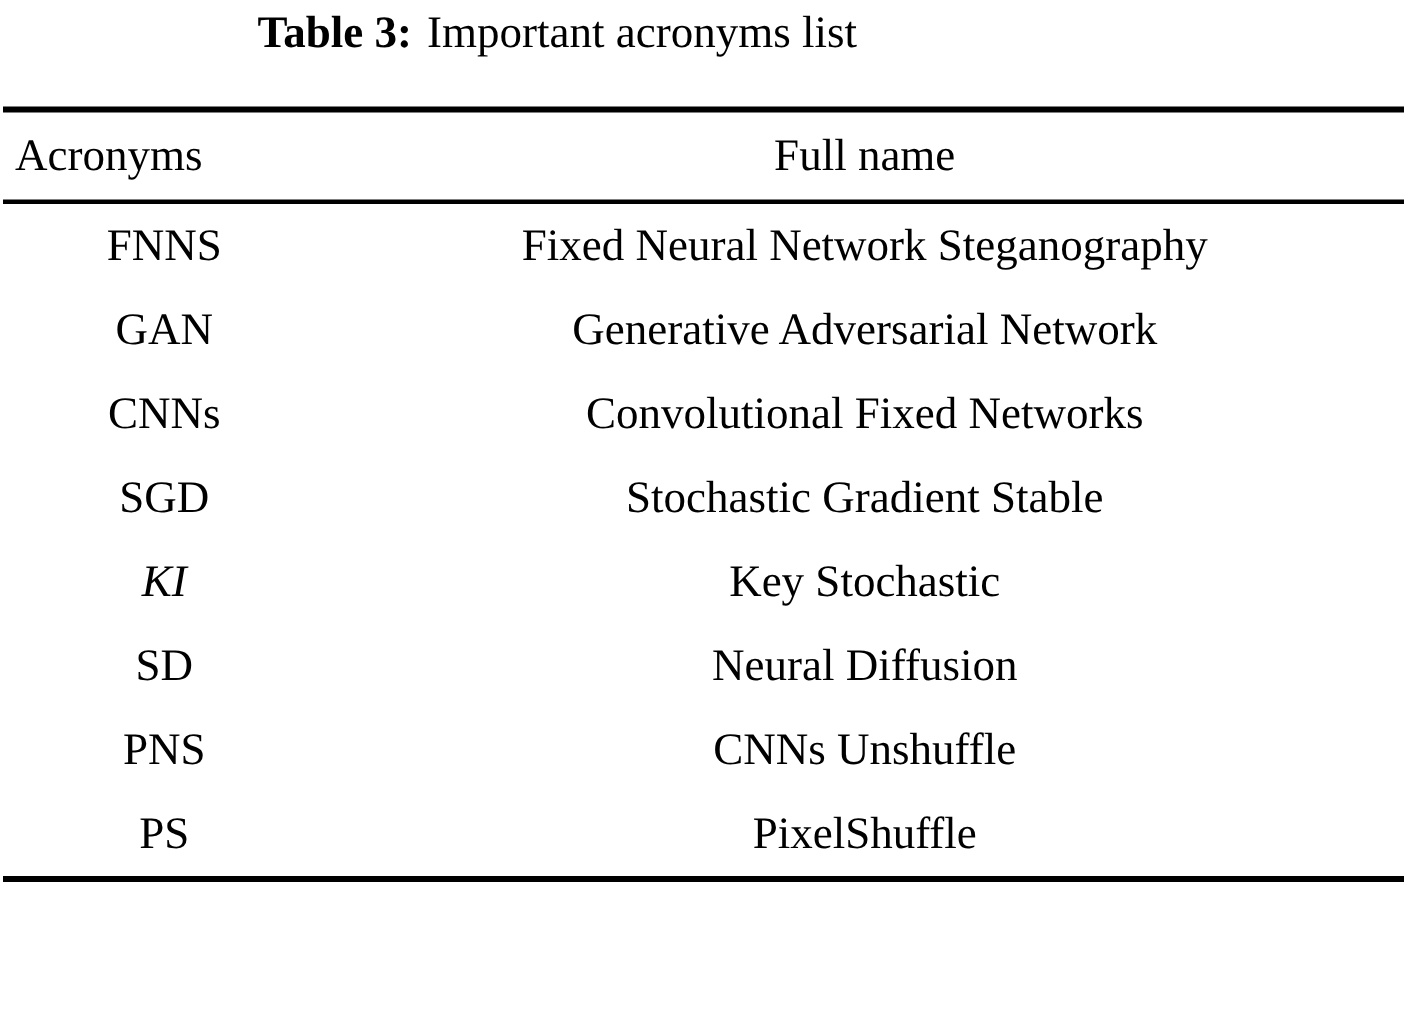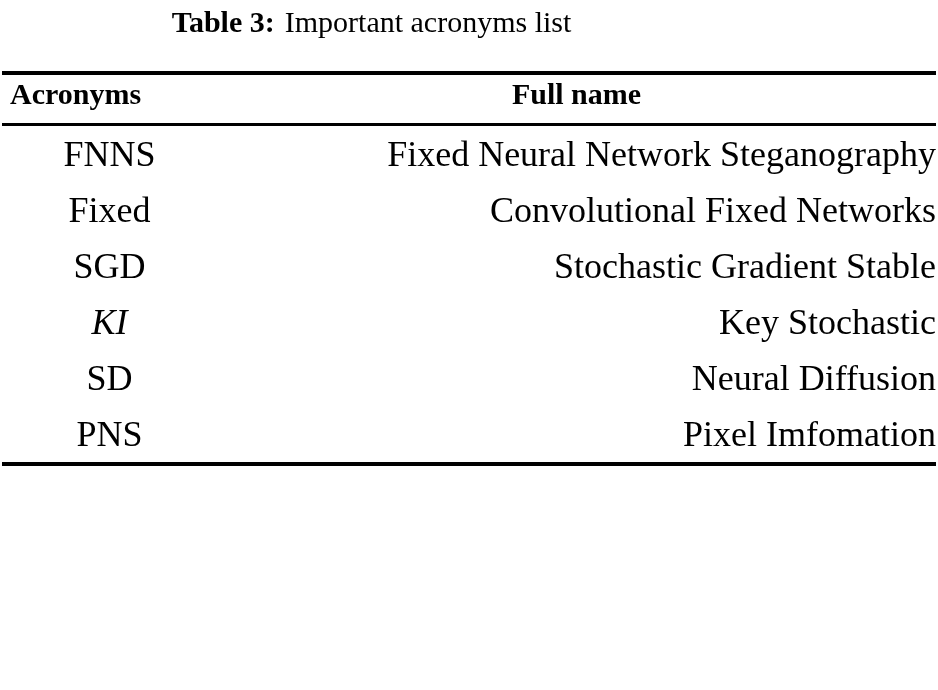--- a/index.html
+++ b/index.html
@@ -62,51 +62,50 @@
   table.acronyms {
     width: 100%;
     border-collapse: collapse;
     table-layout: fixed;
   }
   table.acronyms col.col-acro { width: 215px; }
   table.acronyms col.col-full { width: auto; }
 
   thead th {
     font-size: 30px;
-    font-weight: bold;
-    padding: 1px 0 11px 0;
+    font-weight: normal;
+    padding: 11px 0 11px 0;
     line-height: 36px;
     white-space: nowrap;
   }
   th.th-acronyms {
     text-align: left;
     padding-left: 8px;
   }
   th.th-fullname {
     text-align: center;
     padding-left: 0;
   }
 
   tbody td {
-    font-size: 36px;
+    font-size: 30px;
     line-height: 36px;
     padding: 10px 0 10px 0;
     text-align: center;
     white-space: nowrap;
   }
   td.cell-acronym {
     padding-left: 0px;
   }
   td.cell-acronym.italic {
     font-style: italic;
     text-align: center;
   }
   td.cell-fullname {
     padding-left: 0px;
-    text-align: right;
   }
 </style>
 </head>
 <body>
 
 <div class="page">
 
   <div class="caption">
     <span class="caption-label">Table 3:</span><span class="caption-gap"></span><span class="caption-text">Important acronyms list</span>
   </div>
@@ -134,38 +133,46 @@
       <colgroup>
         <col class="col-acro">
         <col class="col-full">
       </colgroup>
       <tbody>
         <tr>
           <td class="cell-acronym">FNNS</td>
           <td class="cell-fullname">Fixed Neural Network Steganography</td>
         </tr>
         <tr>
-          <td class="cell-acronym">Fixed</td>
+          <td class="cell-acronym">GAN</td>
+          <td class="cell-fullname">Generative Adversarial Network</td>
+        </tr>
+        <tr>
+          <td class="cell-acronym">CNNs</td>
           <td class="cell-fullname">Convolutional Fixed Networks</td>
         </tr>
         <tr>
           <td class="cell-acronym">SGD</td>
           <td class="cell-fullname">Stochastic Gradient Stable</td>
         </tr>
         <tr>
           <td class="cell-acronym italic">KI</td>
           <td class="cell-fullname">Key Stochastic</td>
         </tr>
         <tr>
           <td class="cell-acronym">SD</td>
           <td class="cell-fullname">Neural Diffusion</td>
         </tr>
         <tr>
           <td class="cell-acronym">PNS</td>
-          <td class="cell-fullname">Pixel Imfomation</td>
+          <td class="cell-fullname">CNNs Unshuffle</td>
+        </tr>
+        <tr>
+          <td class="cell-acronym">PS</td>
+          <td class="cell-fullname">PixelShuffle</td>
         </tr>
       </tbody>
     </table>
 
     <div class="rule rule-bottom"></div>
 
   </div>
 </div>
 
 </body></html>

